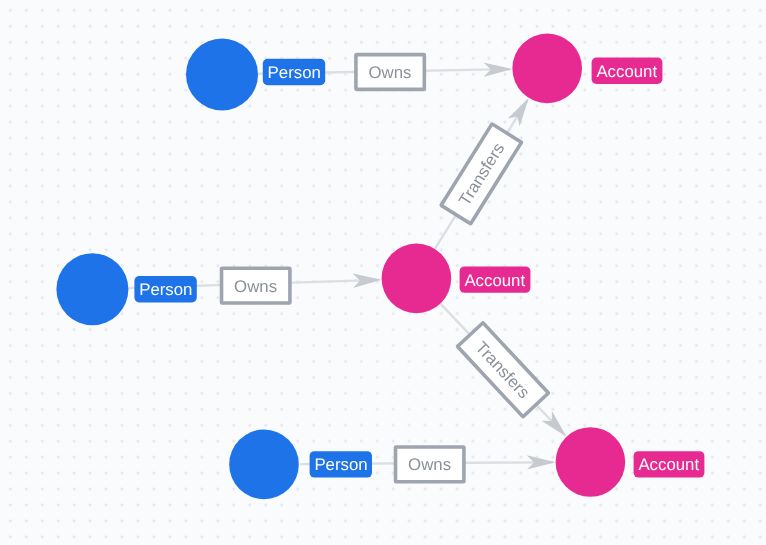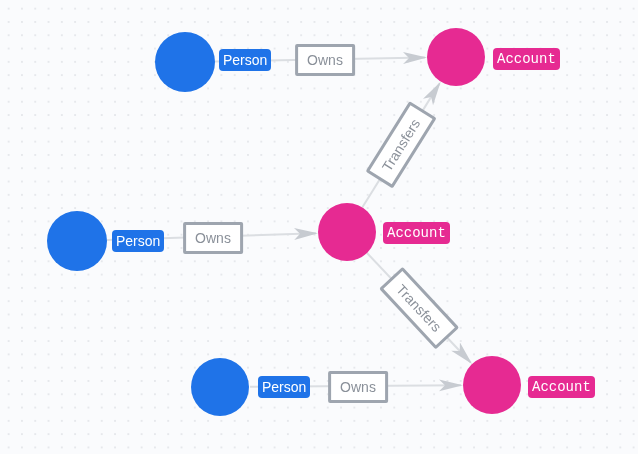--- a/index.html
+++ b/index.html
@@ -32,21 +32,21 @@
     height: 22px;
     line-height: 22px;
     padding: 0 4px;
     border-radius: 4px;
     color: #ffffff;
     font-size: 14px;
     white-space: nowrap;
     z-index: 3;
   }
   .node-badge.person  { background: #1F73E8; }
-  .node-badge.account { background: #E62A92; font-family: Liberation Mono, monospace; }
+  .node-badge.account { background: #E62A92; }
   .rel-label {
     position: absolute;
     background: #ffffff;
     border: 3px solid #9EA5AF;
     border-radius: 2px;
     color: #8A9099;
     font-size: 14px;
     line-height: 14px;
     padding: 6px 9px;
     white-space: nowrap;

